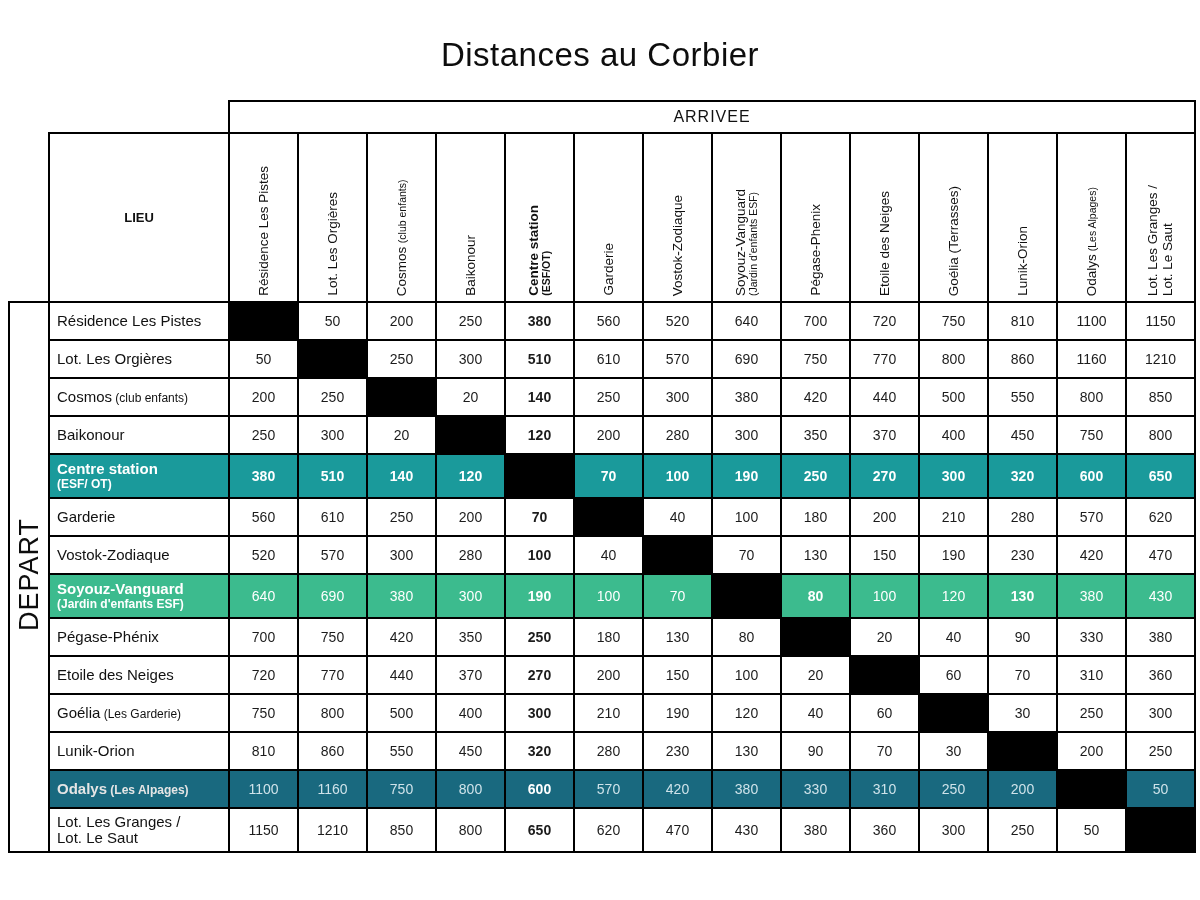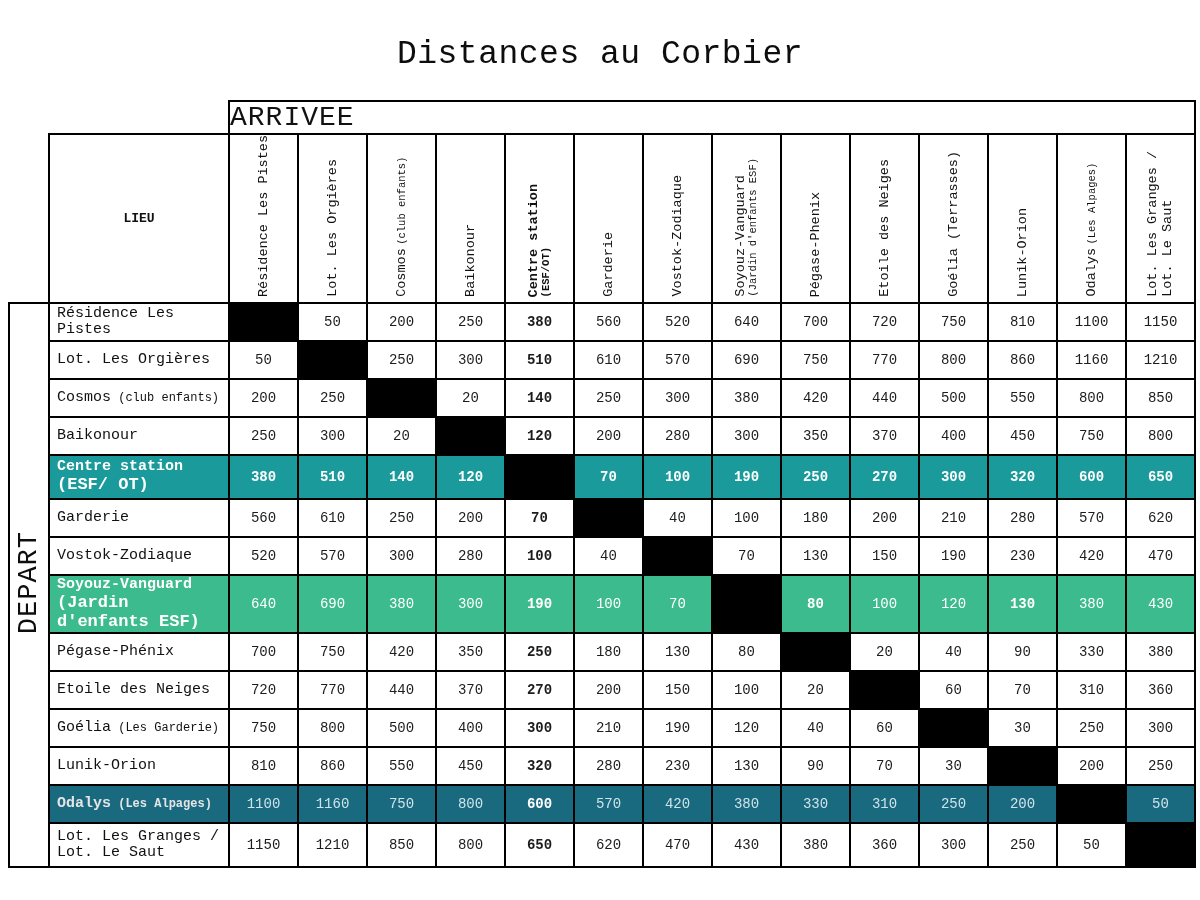--- a/index.html
+++ b/index.html
@@ -1,39 +1,39 @@
 <!DOCTYPE html>
 <html><head>
 <meta charset="utf-8">
 <style>
   html,body{margin:0;padding:0;background:#fff;}
   .page{position:relative;width:1200px;height:882px;background:#fff;overflow:hidden;
-        font-family:Liberation Mono, monospace;color:#111;}
+        font-family:Liberation Sans, sans-serif;color:#111;}
   .title{position:absolute;top:36px;left:0;width:1200px;text-align:center;
          font-size:33px;letter-spacing:.5px;color:#0d0d0d;}
   table.matrix{position:absolute;left:8px;top:100px;border-collapse:collapse;table-layout:fixed;}
   td{border:2px solid #000;padding:0;overflow:hidden;}
   td.nb{border:none;background:transparent;}
-  td.arrivee{height:30px;text-align:left;font-size:28px;letter-spacing:1px;vertical-align:middle;}
+  td.arrivee{height:30px;text-align:center;font-size:16px;letter-spacing:1px;vertical-align:middle;}
   td.lieu{text-align:center;vertical-align:middle;font-weight:bold;font-size:13px;}
   td.colhead{vertical-align:bottom;background:#fff;}
   .vwrap{height:162px;display:flex;align-items:flex-end;justify-content:center;padding-bottom:5px;}
   .vtext{writing-mode:vertical-rl;transform:rotate(180deg);line-height:1.12;
          font-size:13.5px;white-space:nowrap;color:#111;}
   .vtext.b{font-weight:bold;}
   .csub{font-size:10.5px;}
   .csub-inline{font-size:10.5px;margin-top:3px;}
   td.depart-cell{text-align:center;vertical-align:middle;}
   .depart-text{writing-mode:vertical-rl;transform:rotate(180deg);display:inline-block;
                font-size:27px;letter-spacing:1px;color:#0d0d0d;}
   tr.h-normal{height:38px;}
   tr.h-tall{height:44px;}
   td.rowlabel{padding:1px 4px 1px 7px;font-size:15px;vertical-align:middle;line-height:1.08;background:#fff;}
   .rsub-inline{font-size:12px;}
-  .rsub{font-size:17px;display:block;margin-top:1px;}
+  .rsub{font-size:12px;display:block;margin-top:1px;}
   td.val{text-align:center;vertical-align:middle;font-size:14px;color:#1c1c1c;background:#fff;}
   td.val.bold{font-weight:bold;}
   td.diag{background:#000 !important;}
   
   tr.r-teal td.rowlabel{background:#1a9a9b;color:#fff;font-weight:bold;}
   tr.r-teal td.val{background:#1a9a9b;color:#fff;font-weight:bold;}
   tr.r-green td.rowlabel{background:#3cbb8e;color:#fff;font-weight:bold;}
   tr.r-green td.val{background:#3cbb8e;color:#fff;}
   tr.r-green td.val.bold{font-weight:bold;}
   tr.r-dark td.rowlabel{background:#19697f;color:#e5e5e5;font-weight:bold;}

